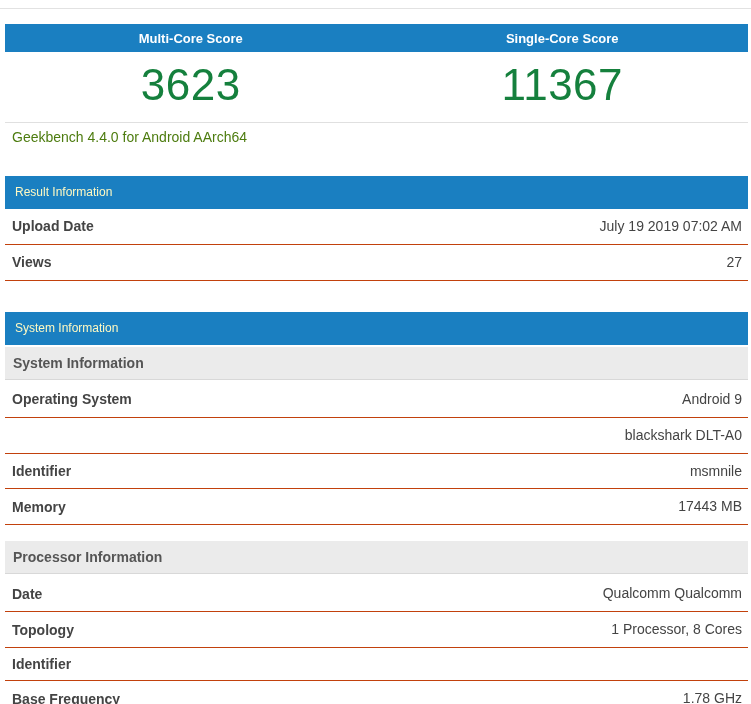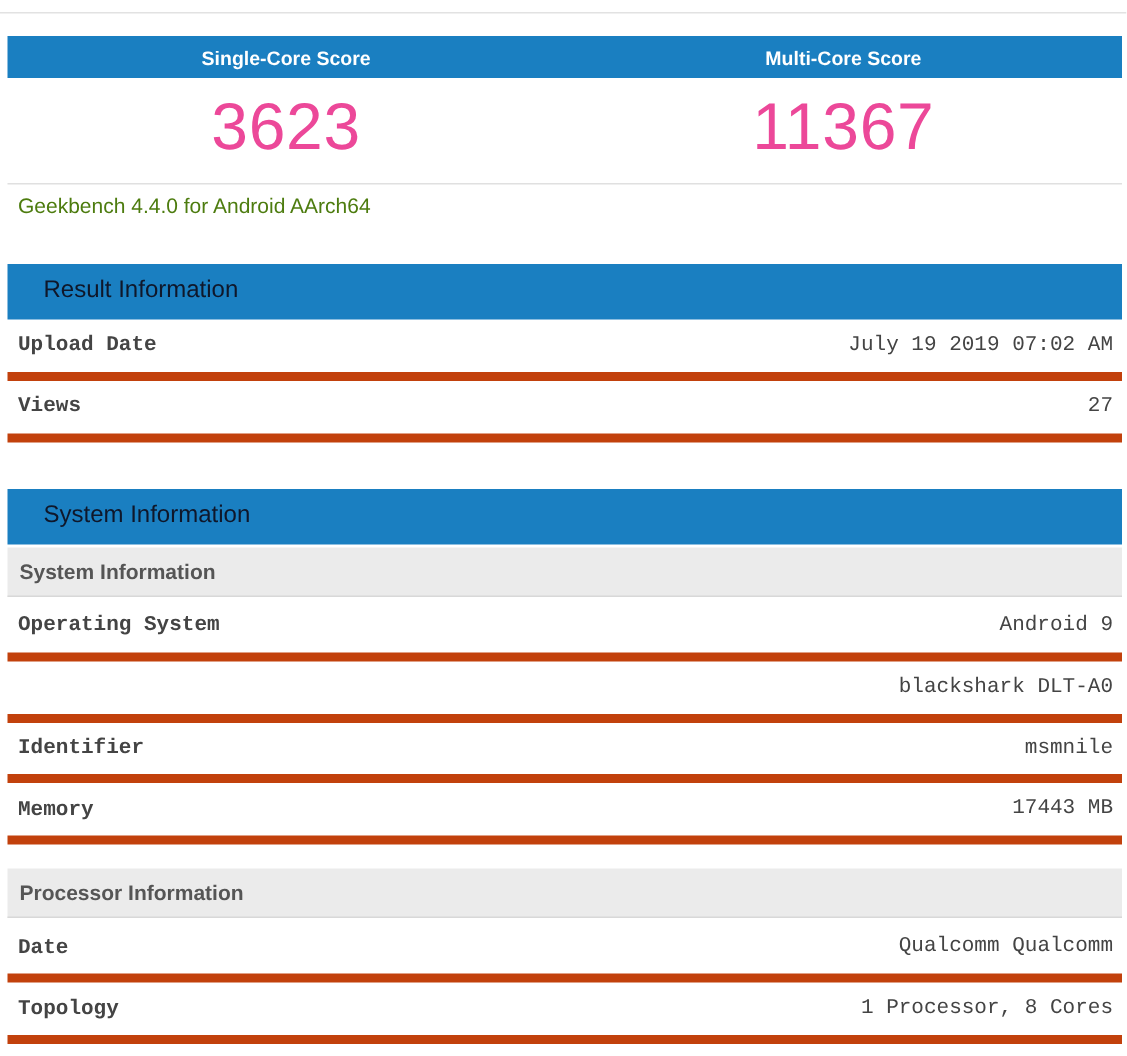--- a/index.html
+++ b/index.html
@@ -34,59 +34,58 @@
     padding: 7px 0 6px;
   }
   .score-values {
     display: flex;
     padding: 8px 0 12px;
   }
   .score-value {
     flex: 1 1 50%;
     text-align: center;
     font-size: 44px;
-    color: #ec4899;
+    color: #15803d;
     letter-spacing: 0.5px;
   }
   .rule {
     border-top: 1px solid #e0e0e0;
     height: 0;
   }
   .caption {
     font-size: 14px;
     color: #4d7c0f;
     padding: 6px 8px 0 7px;
   }
   
   .section { margin-top: 31px; }
   .section-header {
     background: #1a7fc1;
-    color: #0f172a;
-    font-size: 16px;
+    color: #fef9c3;
+    font-size: 12px;
     font-weight: normal;
-    padding: 9px 24px 10px;
+    padding: 9px 10px 10px;
   }
   .subheader {
     background: #ebebeb;
     color: #555555;
     font-size: 14px;
     font-weight: bold;
     padding: 8px 8px;
     margin-top: 2px;
     border-bottom: 1px solid #d8d8d8;
     margin-bottom: 2px;
   }
   .subheader.gap { margin-top: 16px; }
   
   .kv-row {
     display: flex;
     align-items: center;
-    border-bottom: 6px solid #c2410c;
+    border-bottom: 1px solid #c2410c;
     font-size: 14px;
-    font-family: Liberation Mono, monospace;
   }
   .kv-label {
     flex: 0 0 305px;
     font-weight: bold;
     color: #444;
     padding: 8px 8px 8px 7px;
   }
   .kv-value {
     flex: 1 1 auto;
     color: #444;
@@ -97,22 +96,22 @@
 </style>
 </head>
 <body>
 
 <div class="page">
   <div class="top-rule"></div>
 
   <div class="content">
 
     <div class="score-banner">
+      <div class="score-title">Multi-Core Score</div>
       <div class="score-title">Single-Core Score</div>
-      <div class="score-title">Multi-Core Score</div>
     </div>
 
     <div class="score-values">
       <div class="score-value">3623</div>
       <div class="score-value">11367</div>
     </div>
 
     <div class="rule"></div>
 
     <div class="caption">Geekbench 4.4.0 for Android AArch64</div>

